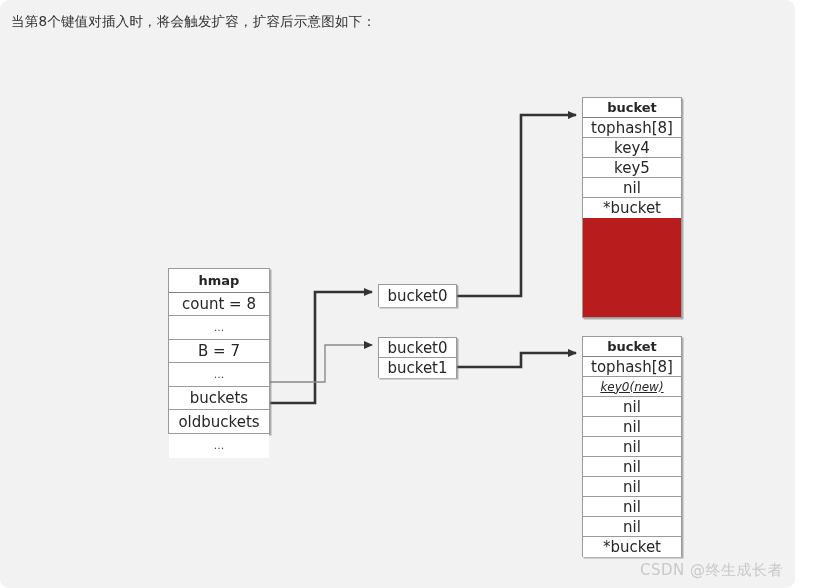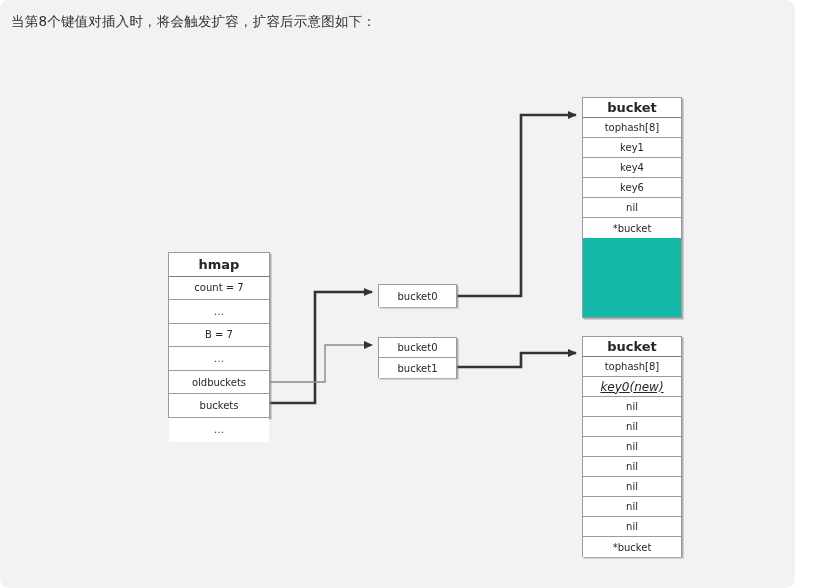--- a/index.html
+++ b/index.html
@@ -24,31 +24,31 @@
     font-size: 13.5px;
     color: #2f2f2f;
     white-space: nowrap;
     letter-spacing: 0.2px;
   }
   
   .struct {
     position: absolute;
     box-sizing: border-box;
     border: 1px solid #9a9a9a;
-    background: #14b8a6;
+    background: #b91c1c;
     box-shadow: 1.5px 1.5px 0 0 rgba(120,120,120,0.55);
     z-index: 5;
   }
   .struct .row {
     box-sizing: border-box;
     border-bottom: 1px solid #9a9a9a;
     display: flex;
     align-items: center;
     justify-content: center;
-    font-size: 10px;
+    font-size: 15px;
     color: #262626;
     background: #ffffff;
     white-space: nowrap;
     overflow: hidden;
   }
   .struct .row:last-child { border-bottom: none; }
   .struct .row.head {
     font-weight: bold;
     font-size: 13px;
     border-bottom: 1.5px solid #7d7d7d;
@@ -56,21 +56,21 @@
   .struct .row.ital {
     font-style: italic;
     font-size: 12px;
     text-decoration: underline;
   }
   .struct .row.dots {
     font-size: 11px;
     color: #4a4a4a;
   }
   
-  #hmap-box   { left: 168px; top: 252px; width: 102px; height: 166px; }
+  #hmap-box   { left: 168px; top: 268px; width: 102px; height: 166px; }
   #hmap-box .row { height: 23.57px; }
 
   #oldbuckets-array { left: 378px; top: 284px; width: 79px; height: 23px; }
   #oldbuckets-array .row { height: 22px; }
 
   #buckets-array { left: 378px; top: 337px; width: 79px; height: 41px; }
   #buckets-array .row { height: 20px; }
 
   #bucket-old { left: 582px; top: 97px; width: 100px; height: 221px; }
   #bucket-old .row { height: 20px; }
@@ -131,57 +131,57 @@
       <path d="M457,296 L521,296 L521,115 L576,115" fill="none" stroke="#333333" stroke-width="2.6" marker-end="url(#arrowDark)"></path>
     </g>
 
     <g>
       <path d="M457,367 L521,367 L521,353 L576,353" fill="none" stroke="#333333" stroke-width="2.6" marker-end="url(#arrowDark)"></path>
     </g>
   </svg>
 
   <div class="struct" id="hmap-box">
     <div class="row head">hmap</div>
-    <div class="row">count = 7</div>
+    <div class="row">count = 8</div>
     <div class="row dots">...</div>
     <div class="row">B = 7</div>
     <div class="row dots">...</div>
+    <div class="row">buckets</div>
     <div class="row">oldbuckets</div>
-    <div class="row">buckets</div>
     <div class="row dots">...</div>
   </div>
 
   <div class="struct" id="oldbuckets-array">
     <div class="row">bucket0</div>
   </div>
 
   <div class="struct" id="buckets-array">
     <div class="row">bucket0</div>
     <div class="row">bucket1</div>
   </div>
 
   <div class="struct" id="bucket-old">
     <div class="row head">bucket</div>
     <div class="row">tophash[8]</div>
-    <div class="row">key1</div>
     <div class="row">key4</div>
-    <div class="row">key6</div>
+    <div class="row">key5</div>
     <div class="row">nil</div>
     <div class="row">*bucket</div>
   </div>
 
   <div class="struct" id="bucket-new">
     <div class="row head">bucket</div>
     <div class="row">tophash[8]</div>
     <div class="row ital">key0(new)</div>
     <div class="row">nil</div>
     <div class="row">nil</div>
     <div class="row">nil</div>
     <div class="row">nil</div>
     <div class="row">nil</div>
     <div class="row">nil</div>
     <div class="row">nil</div>
     <div class="row">*bucket</div>
   </div>
 
   <div id="watermark-bar"></div>
+  <div id="watermark">CSDN @终生成长者</div>
 
 </div>
 
 </body></html>

